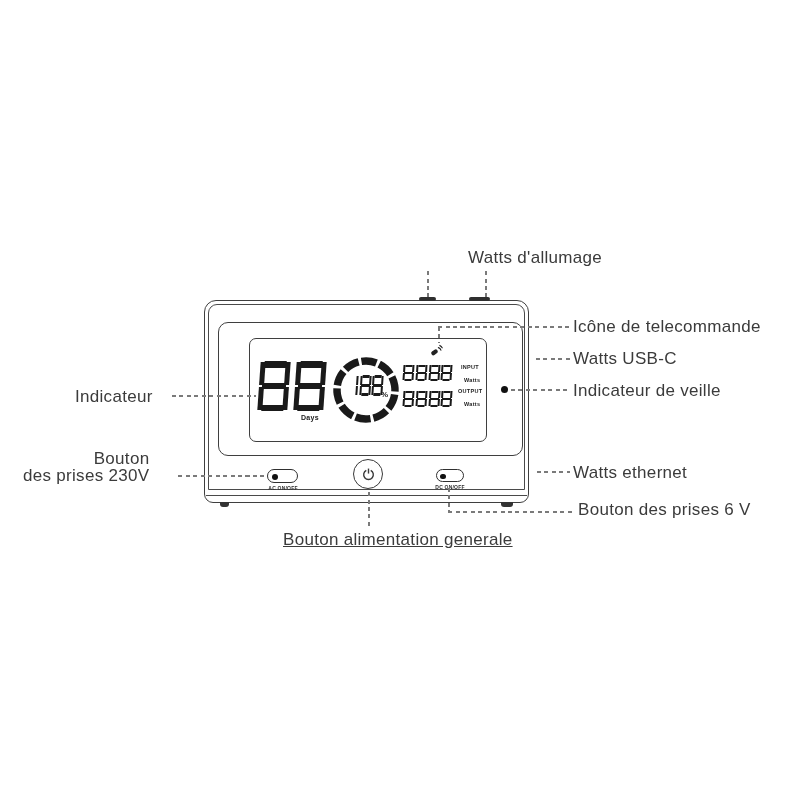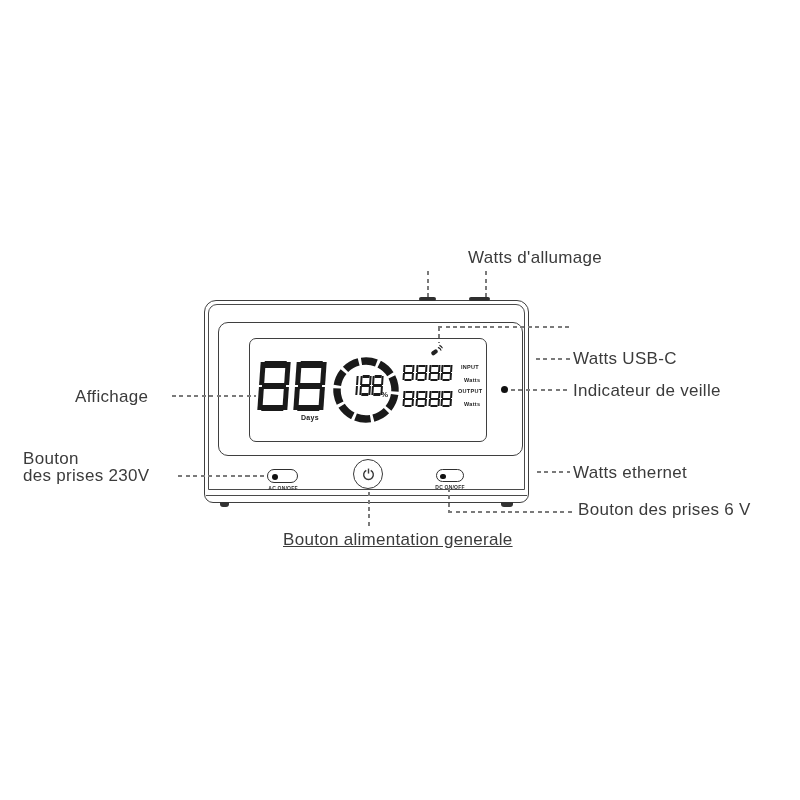--- a/index.html
+++ b/index.html
@@ -229,24 +229,25 @@
   <div class="dash-h" style="left:536px;top:358px;width:34px;"></div>
   <div class="dash-h" style="left:511px;top:389px;width:59px;"></div>
   <div class="dash-h" style="left:172px;top:395px;width:84px;"></div>
   <div class="dash-h" style="left:178px;top:475px;width:88px;"></div>
   <div class="dash-h" style="left:537px;top:471px;width:33px;"></div>
   <div class="dash-v" style="left:448px;top:488px;height:24px;"></div>
   <div class="dash-h" style="left:448px;top:511px;width:124px;"></div>
   <div class="dash-v" style="left:368px;top:492px;height:35px;"></div>
 
   <div class="lbl" style="left:468px;top:249px;">Watts d'allumage</div>
+  <div class="lbl" style="left:573px;top:318px;">Icône de telecommande</div>
   <div class="lbl" style="left:573px;top:350px;">Watts USB-C</div>
   <div class="lbl" style="left:573px;top:382px;">Indicateur de veille</div>
-  <div class="lbl" style="left:75px;top:388px;">Affichage</div>
-  <div class="lbl lbl2" style="left:23px;top:451px;">
+  <div class="lbl" style="left:75px;top:388px;">Indicateur</div>
+  <div class="lbl lbl2" style="left:23px;top:451px;text-align:right;">
     <div>Bouton</div>
     <div>des prises 230V</div>
   </div>
   <div class="lbl" style="left:573px;top:464px;">Watts ethernet</div>
   <div class="lbl" style="left:578px;top:501px;">Bouton des prises 6 V</div>
   <div class="lbl" style="left:283px;top:531px;text-decoration:underline;">Bouton alimentation generale</div>
 
 </div>
 
 </body></html>

